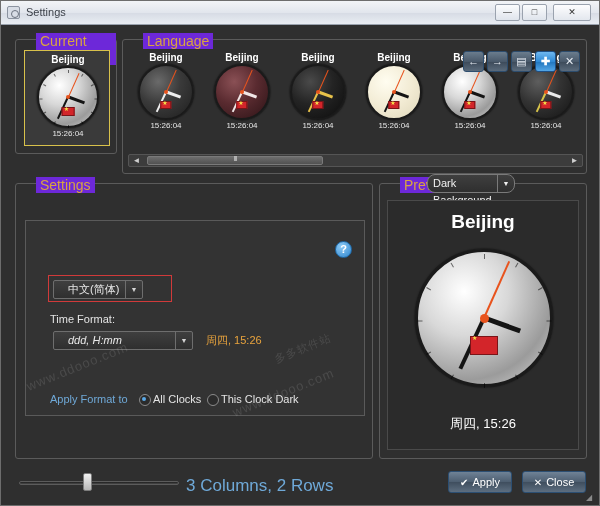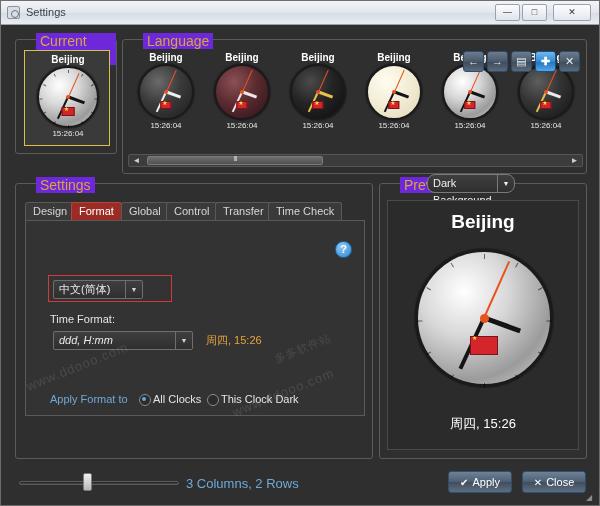--- a/index.html
+++ b/index.html
@@ -171,21 +171,21 @@
   #tabpanel {
     position: absolute; left: 9px; top: 36px; width: 340px; height: 196px;
     background: #333333; border: 1px solid #5a5a5a;
   }
 
   .fl { position: absolute; color: #e4e4e4; font-size: 11px; }
   .combo {
     position: absolute; height: 19px;
     background: linear-gradient(to bottom,#3f3f3f,#2f2f2f);
     border: 1px solid #6e6e6e; border-radius: 2px;
-    color: #e8e8e8; font-size: 11px; line-height: 17px; padding-left: 5px;
+    color: #e8e8e8; font-size: 11px; line-height: 17px; padding-left: 14px;
   }
   .combo .arw {
     position: absolute; right: 0; top: 0; width: 17px; height: 17px;
     border-left: 1px solid #6e6e6e; color: #d5d5d5;
     font-size: 7px; line-height: 17px; text-align: center;
   }
   #lang-highlight {
     position: absolute; left: 22px; top: 54px; width: 124px; height: 27px;
     border: 1px solid #d13a3a;
   }
@@ -232,21 +232,21 @@
     background: linear-gradient(to bottom,#1d1d1d,#4a4a4a);
     border: 1px solid #5c5c5c; border-radius: 2px;
   }
   #slider-thumb {
     position: absolute; left: 82px; top: 472px; width: 9px; height: 18px;
     background: linear-gradient(to bottom,#f2f2f2,#b8b8b8);
     border: 1px solid #7d7d7d; border-radius: 2px;
   }
   #grid-label {
     position: absolute; left: 185px; top: 475px;
-    color: #6fa9d8; font-size: 13px;
+    color: #6fa9d8; font-size: 17px;
   }
   .bigbtn {
     position: absolute; top: 470px; height: 22px; width: 64px;
     border-radius: 3px; border: 1px solid #2c4f73;
     background: linear-gradient(to bottom, #6f8296 0%, #4d5e70 50%, #3f4e5e 51%, #5d6e80 100%);
     color: #ffffff; font-size: 11px; line-height: 20px; text-align: center;
   }
   #btn-apply { right: 87px; }
   #btn-close-bottom { right: 13px; }
   .bigbtn .gl-ico { margin-right: 4px; font-size: 10px; }
@@ -396,28 +396,20 @@
     <div id="gallery-scroll">
       <div class="sb-arrow l">◄</div>
       <div class="sb-thumb"></div>
       <div class="sb-arrow r">►</div>
     </div>
   </div>
 
   <div class="group" id="grp-settings">
     <div class="gl">Settings</div>
 
-    <div id="tabs">
-      <div class="tab" style="left:0px;">Design</div>
-      <div class="tab active" style="left:46px;">Format</div>
-      <div class="tab" style="left:96px;">Global</div>
-      <div class="tab" style="left:141px;">Control</div>
-      <div class="tab" style="left:190px;">Transfer</div>
-      <div class="tab" style="left:243px;">Time Check</div>
-    </div>
 
     <div id="tabpanel">
       <div id="lang-highlight"></div>
       <div class="combo" style="left:27px; top:59px; width:90px;">
         <span>中文(简体)</span>
         <span class="arw">▼</span>
       </div>
 
       <div class="fl" style="left:24px; top:92px;">Time Format:</div>
       <div class="combo" style="left:27px; top:110px; width:140px;font-style:italic;">

